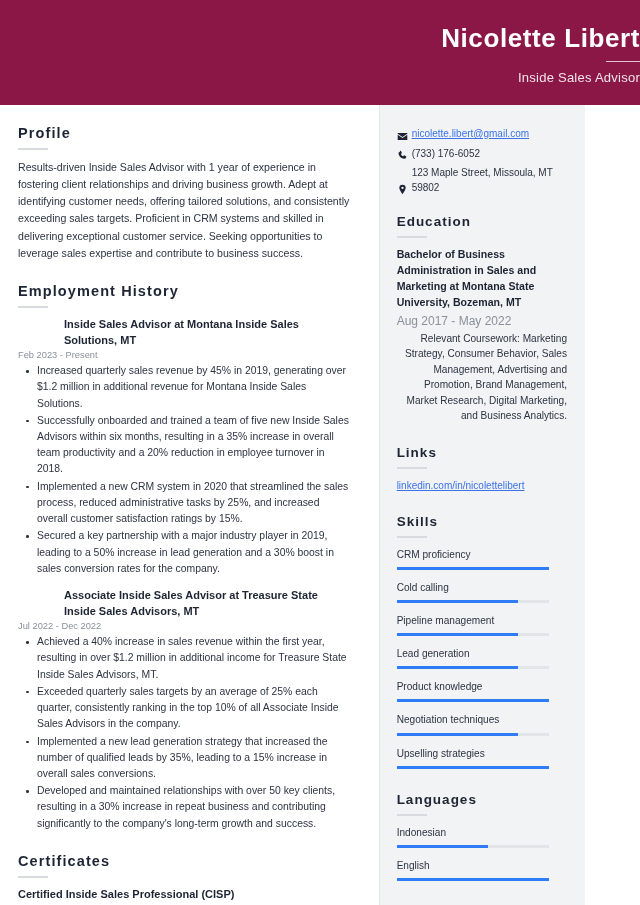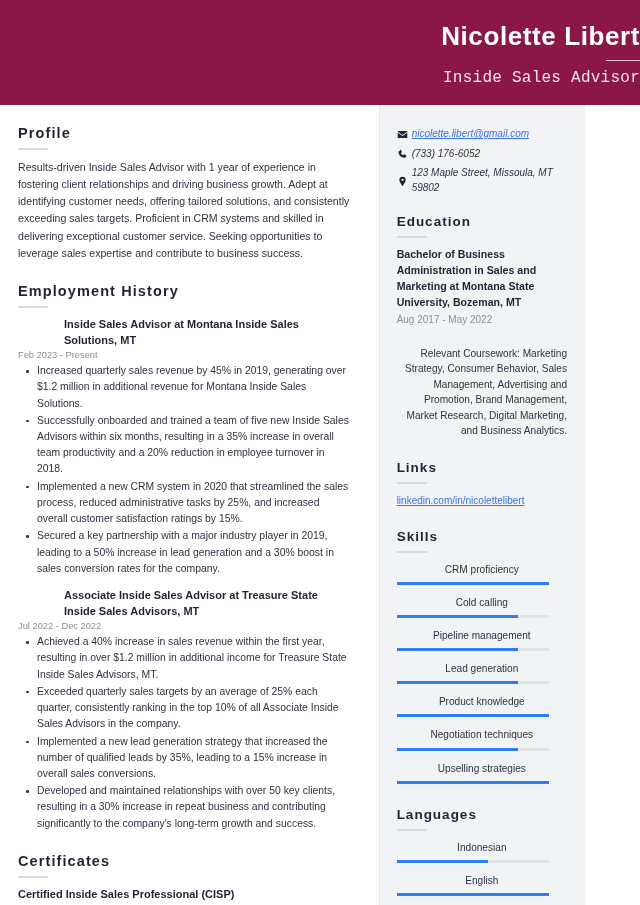--- a/index.html
+++ b/index.html
@@ -39,24 +39,23 @@
     line-height: 1.1;
   }
   .header-rule {
     width: 34px;
     height: 1px;
     background: rgba(255,255,255,0.75);
     margin: 9px 0 8px 0;
   }
   .header-title {
     color: #f2e4ea;
-    font-size: 16px;
+    font-size: 13px;
     font-weight: normal;
     letter-spacing: 0.25px;
-    font-family: Liberation Mono, monospace;
   }
 
   
   .body {
     display: flex;
     width: 585px;
     height: 800px;
     align-items: stretch;
   }
   .col-main {
@@ -151,23 +150,22 @@
     margin-top: 2px;
   }
 
   .block-gap { height: 19px; }
   .block-gap-sm { height: 13px; }
 
   
   .contact-list { margin-bottom: 19px; }
   .contact-row {
     display: flex;
-    align-items: center;
+    align-items: flex-end;
     margin-bottom: 5px;
-    font-style: italic;
   }
   .contact-icon {
     width: 15px;
     min-width: 15px;
     padding-top: 1px;
     color: #1d2433;
     display: flex;
     justify-content: flex-start;
   }
   .contact-icon svg { display: block; }
@@ -181,41 +179,41 @@
     text-decoration: underline;
   }
 
   .edu-title {
     font-size: 10.6px;
     font-weight: bold;
     color: #1d2433;
     line-height: 1.5;
   }
   .edu-dates {
-    font-size: 10px;
+    font-size: 12px;
     color: #8a909c;
     margin-top: 3px;
-    margin-bottom: 21px;
+    margin-bottom: 3px;
   }
   .edu-desc {
     font-size: 10.1px;
     line-height: 1.54;
     color: #2c3342;
     text-align: right;
   }
 
   .side-link {
     font-size: 10px;
     color: #3b72e8;
     text-decoration: underline;
     line-height: 1.5;
     word-break: break-all;
   }
 
-  .rated { margin-bottom: 1px; text-align: center; }
+  .rated { margin-bottom: 1px; }
   .rated-label {
     font-size: 10.1px;
     color: #2c3342;
     line-height: 1.5;
     padding-bottom: 5px;
   }
   .rated-track {
     position: relative;
     width: 152px;
     height: 3px;

